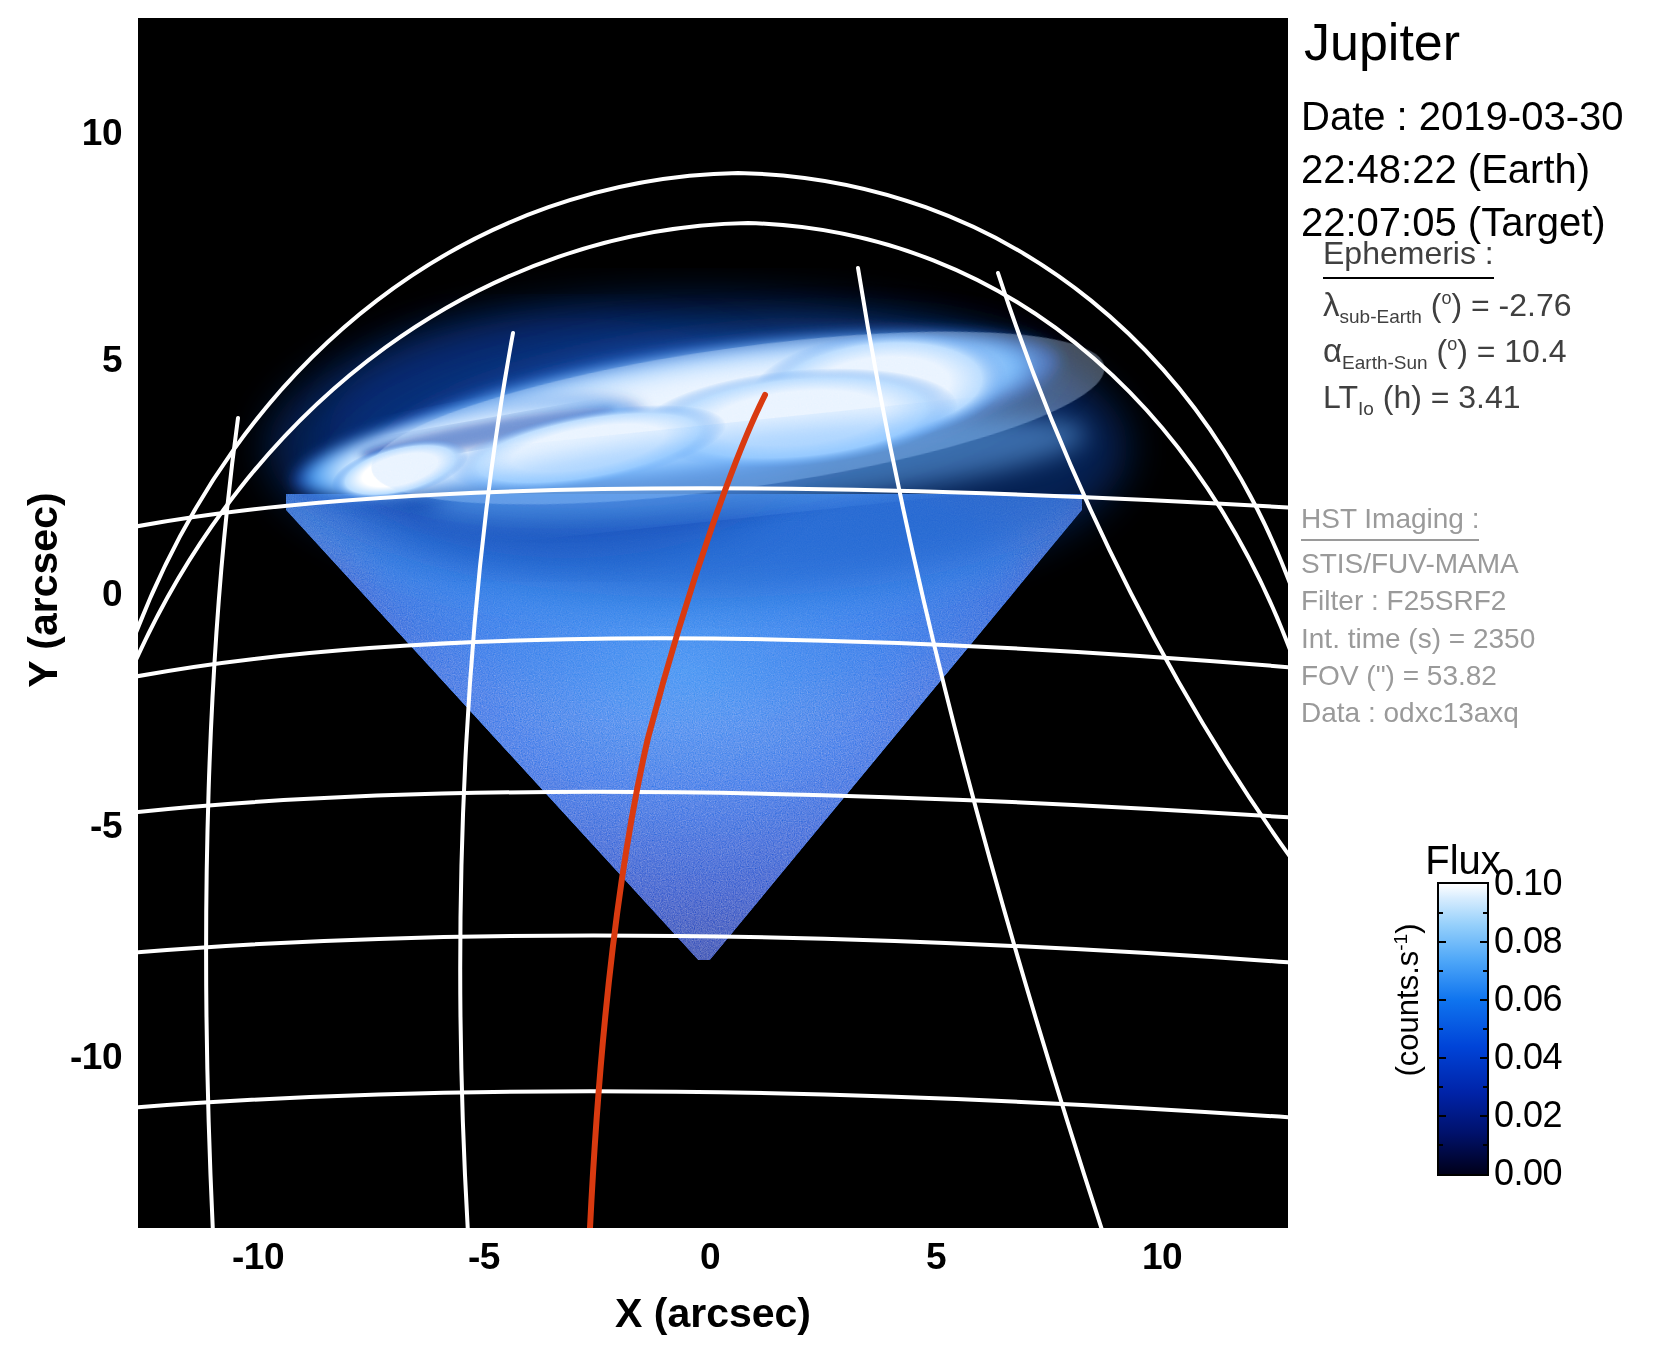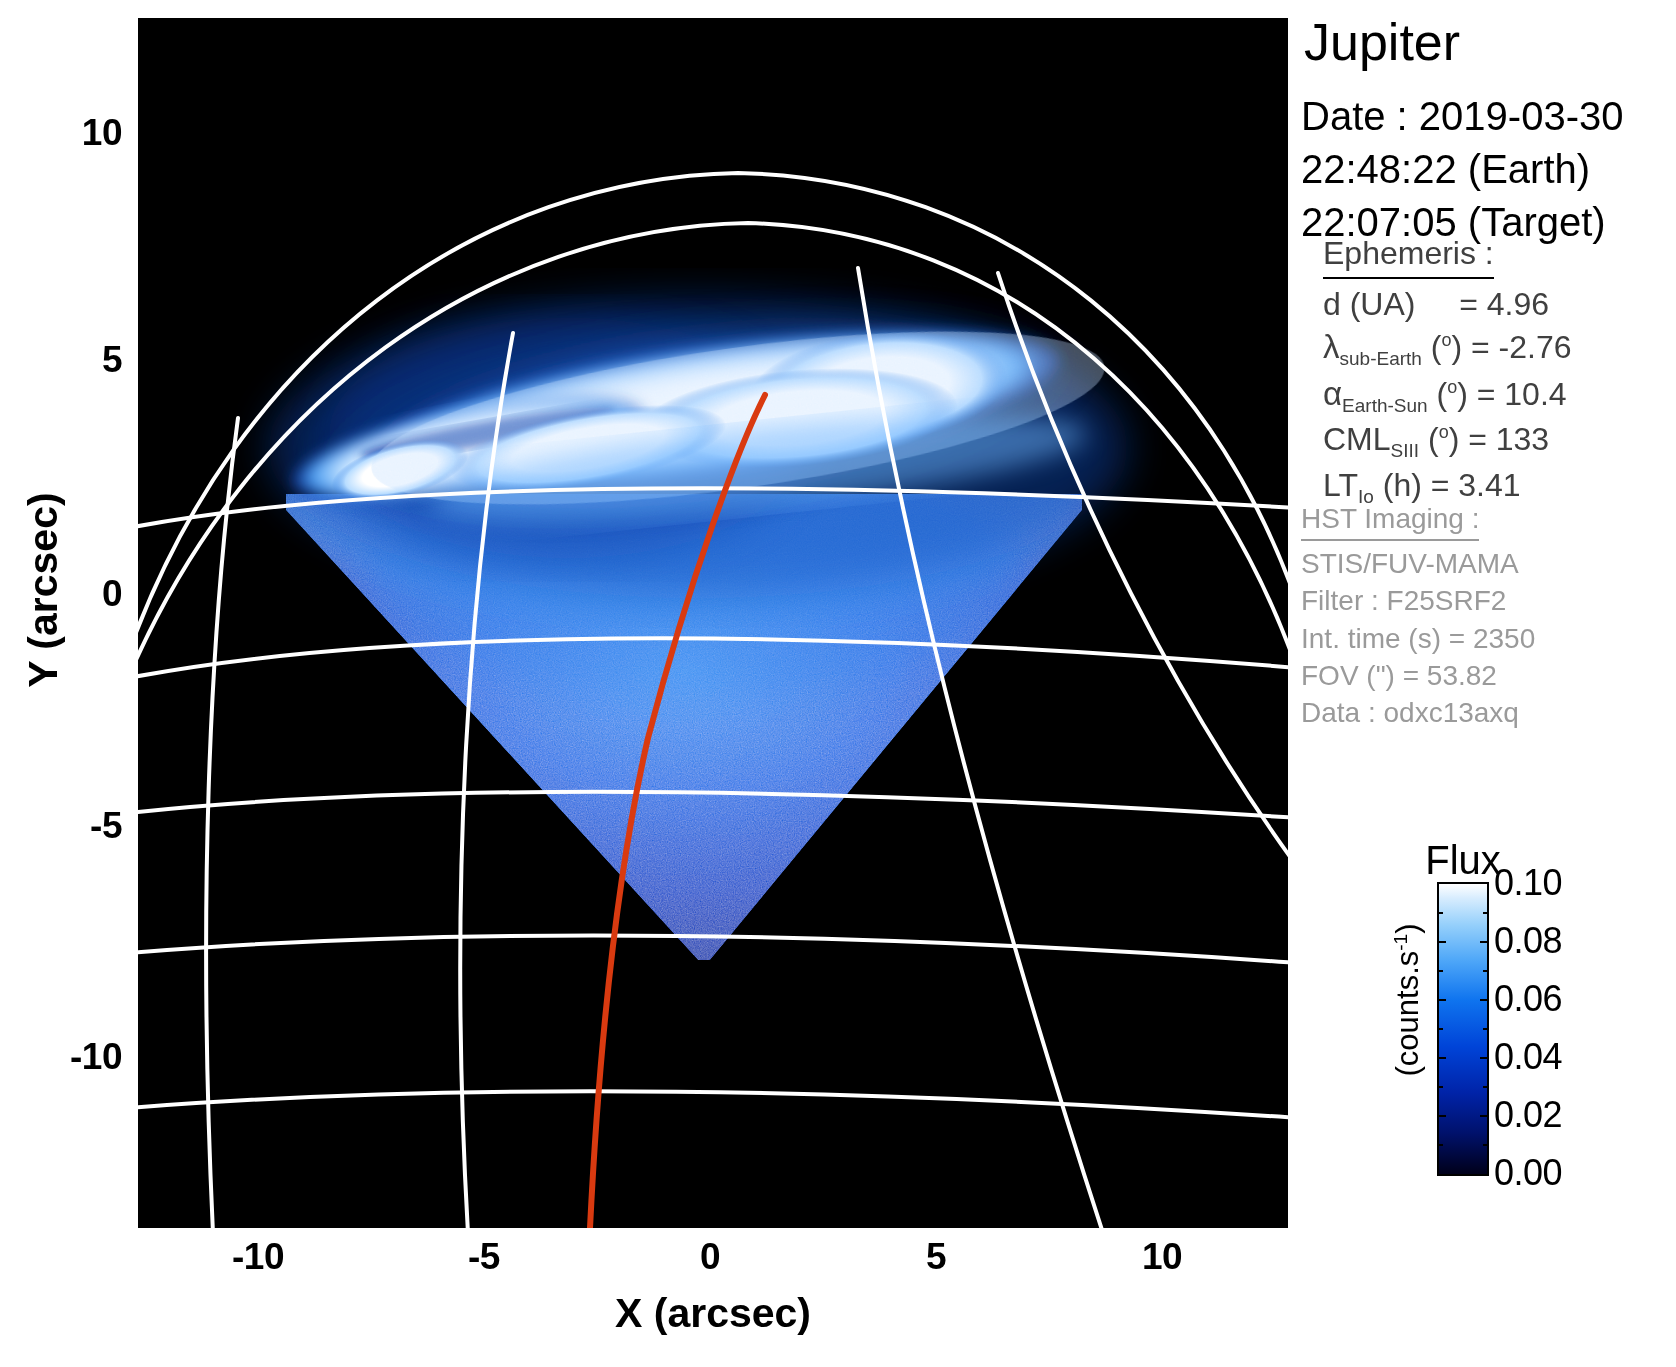--- a/index.html
+++ b/index.html
@@ -342,43 +342,33 @@
 
     <div class="date-block">
       <span>Date : 2019-03-30</span><br>
       <span>22:48:22 (Earth)</span><br>
       <span>22:07:05 (Target)</span>
     </div>
 
     <div class="eph-block">
       <span class="sec-head">Ephemeris :</span><br>
 
-      <span class="eph-row">
-        <span>d (UA)</span>
-        <span class="eqpad" style="width:26px;"></span>
-        <span>= 4.96</span>
-      </span>
 
       <span class="eph-row">
         <span class="sym">λ</span><span class="sub">sub-Earth</span>
         <span class="deg-paren">(<span class="deg">o</span>)</span>
         <span>= -2.76</span>
       </span>
 
       <span class="eph-row">
         <span class="sym">α</span><span class="sub">Earth-Sun</span>
         <span class="deg-paren">(<span class="deg">o</span>)</span>
         <span>= 10.4</span>
       </span>
 
-      <span class="eph-row">
-        <span>CML</span><span class="sub">SIII</span>
-        <span class="deg-paren">(<span class="deg">o</span>)</span>
-        <span>= 133</span>
-      </span>
 
       <span class="eph-row">
         <span>LT</span><span class="sub">Io</span>
         <span>(h)</span>
         <span>= 3.41</span>
       </span>
     </div>
 
     <div class="hst-block">
       <span class="sec-head-gray">HST Imaging :</span><br>

